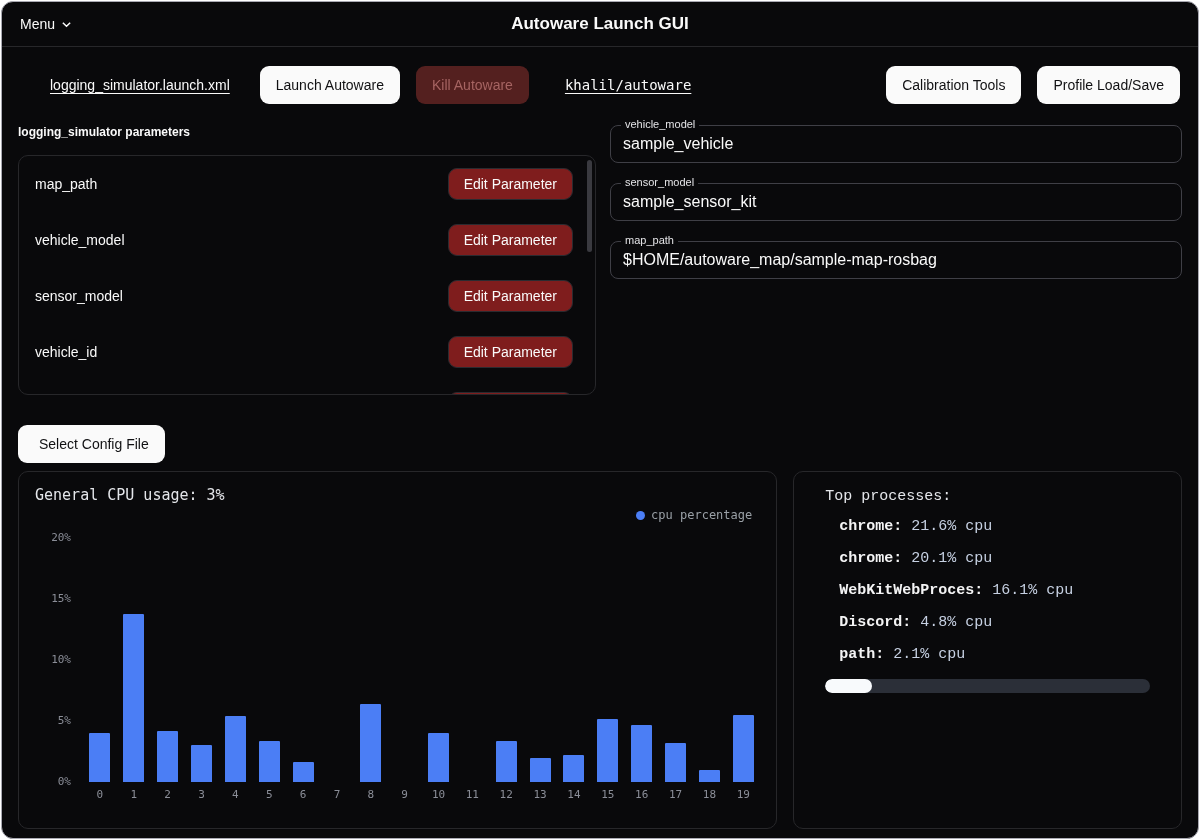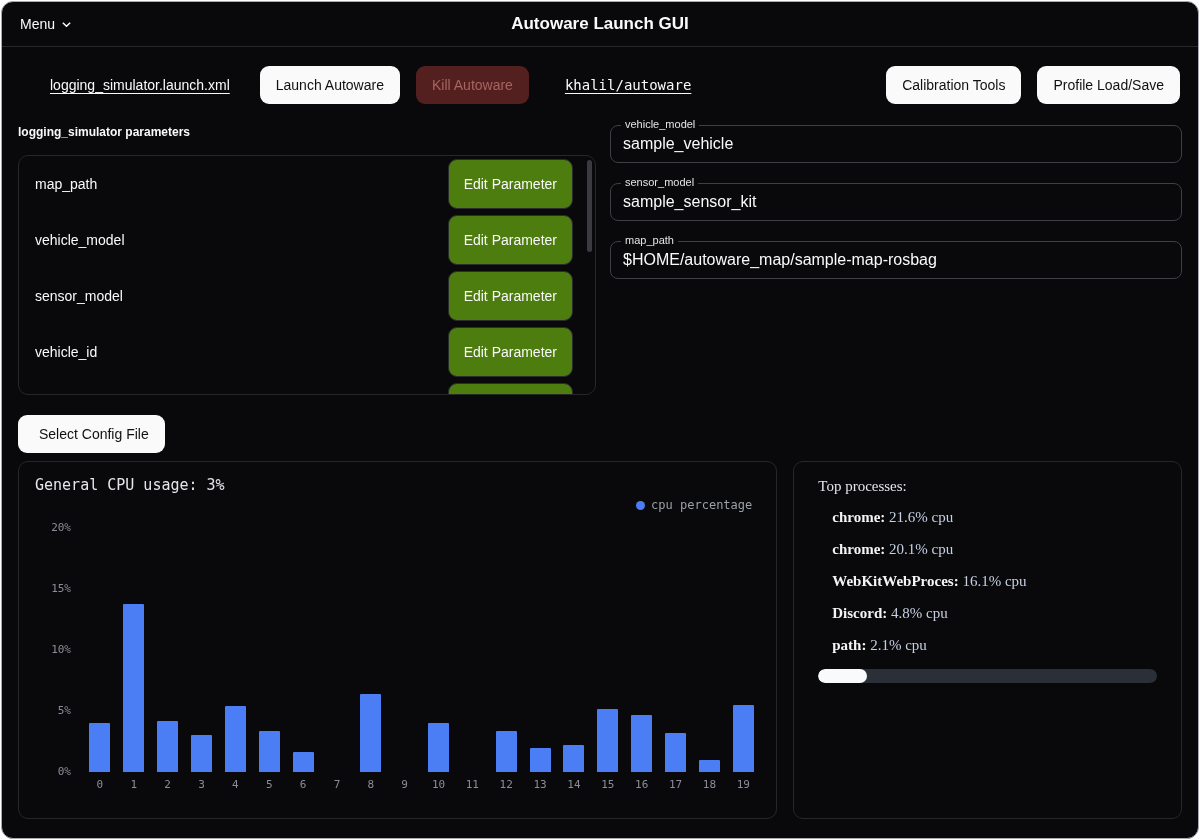--- a/index.html
+++ b/index.html
@@ -27,33 +27,33 @@
   
   .content { display:flex; padding:0 16px; margin-top:18px; }
   .left-col { width:578px; }
   .right-col { flex:1; margin-left:14px; }
   .h-left { font-size:12px; font-weight:700; margin-bottom:16px; }
   .h-right { font-size:16px; font-weight:700; margin-bottom:26px; }
 
   .param-panel { height:240px; border:1px solid #27272a; border-radius:10px; overflow:hidden; position:relative; }
   .param-row { height:56px; display:flex; align-items:center; justify-content:space-between; padding:0 22px 0 16px; }
   .param-name { font-size:14px; color:#fafafa; }
-  .btn.outline { background:#4d7c0f; color:#fafafa; border:1px solid #2b2b30; padding:0 15px; font-size:14px; height:50px; }
+  .btn.outline { background:#7f1d1d; color:#fafafa; border:1px solid #2b2b30; padding:0 15px; font-size:14px; height:32px; }
   .scroll-thumb { position:absolute; right:3px; top:4px; width:5px; height:92px; background:#3a3a40; border-radius:3px; }
-  .select-config { margin-top:20px;padding-left:21px; }
+  .select-config { margin-top:30px;padding-left:21px; }
 
   .field { position:relative; height:38px; border:1px solid #3f3f46; border-radius:8px; display:flex; align-items:center; padding:0 12px; margin-bottom:20px; background:#09090b; }
   .field-label { position:absolute; top:-8px; left:10px; background:#09090b; padding:0 4px; font-size:11px; color:#e4e4e7; }
   .field-value { font-size:16px; color:#fafafa; white-space:nowrap; }
 
   
   .bottom { display:flex; gap:16px; padding:0 16px; margin-top:8px;border-radius:11px; }
   .panel { border:1px solid #27272a; border-radius:10px; background:#09090b; height:358px; }
   .cpu-panel { width:762px; padding:14px 16px; font-family:"DejaVu Sans Mono", monospace; }
-  .proc-panel { width:390px; padding:16px 24px; font-family:Liberation Serif, serif; }
+  .proc-panel { width:390px; padding:16px 31px; font-family:Liberation Mono, monospace; }
 
   .cpu-title { font-size:15px; color:#e4e6ea; }
   .legend { text-align:right; margin-top:4px; font-size:12px; color:#9aa0a6; display:flex; justify-content:flex-end; align-items:center; gap:6px; padding-right:8px; }
   .legend-dot { width:9px; height:9px; border-radius:50%; display:inline-block; }
 
   .plot-wrap { display:flex; margin-top:16px; }
   .y-axis { position:relative; width:48px; height:244px; }
   .y-tick { position:absolute; right:12px; font-size:11px; color:#8b8e98; }
   .plot { position:relative; flex:1; height:244px; }
   .bars { position:absolute; inset:0; display:flex; align-items:flex-end; }

